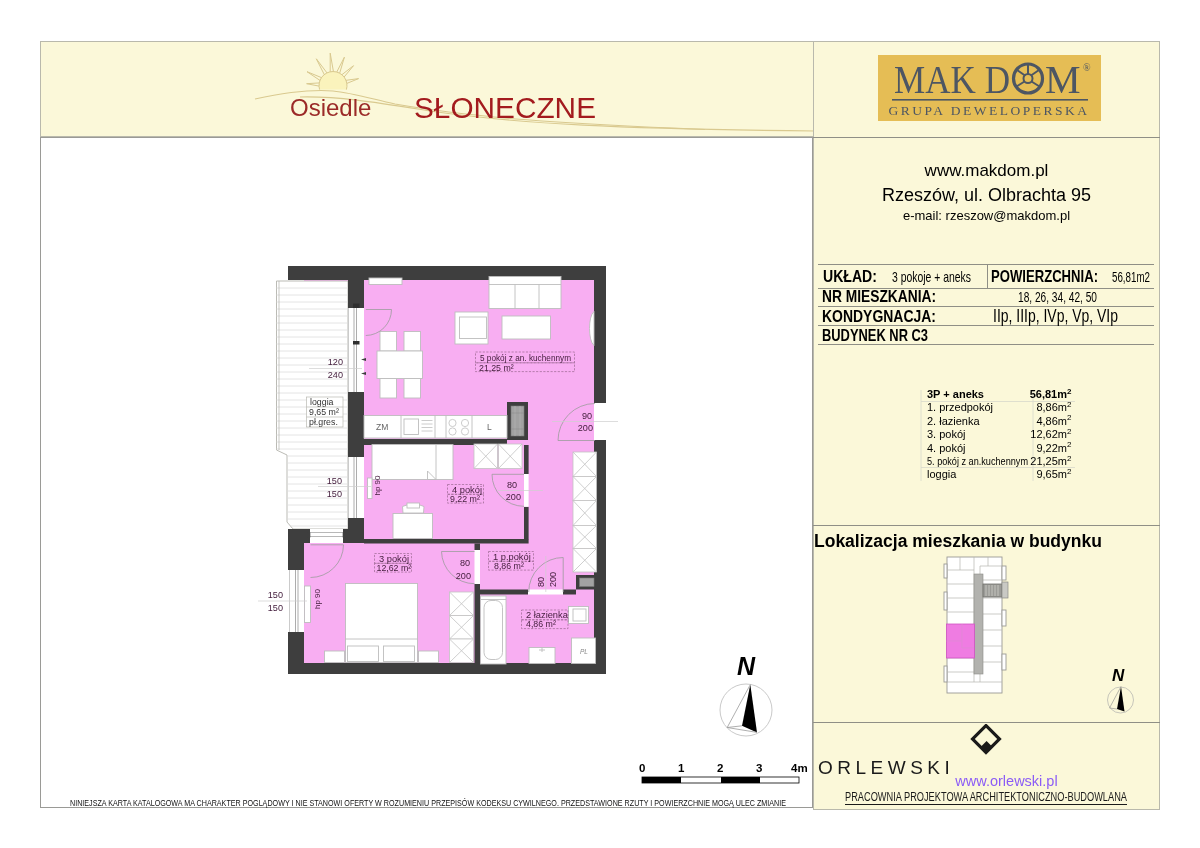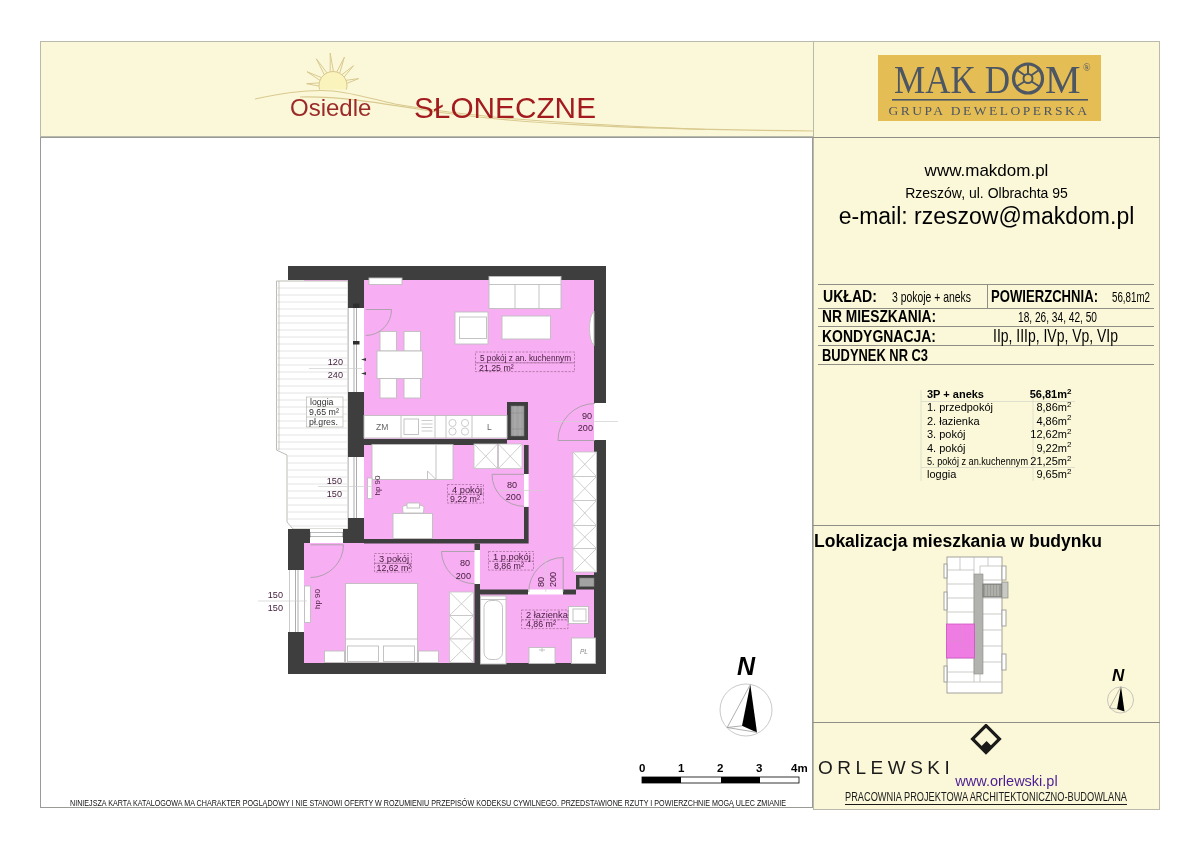--- a/index.html
+++ b/index.html
@@ -39,25 +39,25 @@
     <path d="M150 19 L150 9.5 M153.5 26.5 L161.5 31.5 M146.5 26.5 L138.5 31.5 M153 20.5 L161 15 M147 20.5 L139 15"></path>
   </g>
   <text x="167" y="38" font-family="Liberation Serif,serif" font-size="40" fill="#4d5663">M</text>
   <text x="205" y="16" font-family="Liberation Serif,serif" font-size="10" fill="#4d5663">®</text>
   <rect x="14" y="44" width="196" height="1.6" fill="#4d5663"></rect>
   <text x="111" y="60" text-anchor="middle" font-family="Liberation Serif,serif" font-size="13.5" letter-spacing="2.5" fill="#4d5663">GRUPA DEWELOPERSKA</text>
 </svg>
 
 <div class="abs" style="left:814px;top:161px;width:345px;text-align:center;color:#000;">
   <div style="font-size:17px;">www.makdom.pl</div>
-  <div style="font-size:14px;margin-top:4px;">Rzeszów, ul. Olbrachta 95</div>
-  <div style="font-size:23px;margin-top:2px;">e-mail: rzeszow@makdom.pl</div>
+  <div style="font-size:18px;margin-top:4px;">Rzeszów, ul. Olbrachta 95</div>
+  <div style="font-size:13px;margin-top:2px;">e-mail: rzeszow@makdom.pl</div>
 </div>
 
-<div class="abs" style="left:813px;top:284px;width:347px;">
+<div class="abs" style="left:813px;top:264px;width:347px;">
   <svg width="347" height="82" viewBox="0 0 347 82">
     <g stroke="#8f8f86" stroke-width="1">
       <line x1="5" y1="0.5" x2="341" y2="0.5"></line>
       <line x1="5" y1="24.5" x2="341" y2="24.5"></line>
       <line x1="5" y1="42.5" x2="341" y2="42.5"></line>
       <line x1="5" y1="61.5" x2="341" y2="61.5"></line>
       <line x1="5" y1="80.5" x2="341" y2="80.5"></line>
       <line x1="174.5" y1="0.5" x2="174.5" y2="24.5"></line>
     </g>
     <text x="10" y="18" font-size="16.5" font-weight="bold" textLength="54" lengthAdjust="spacingAndGlyphs">UKŁAD:</text>
@@ -144,21 +144,21 @@
 </svg>
 
 <div class="abs" style="left:813px;top:722px;width:347px;height:88px;border-top:1px solid #8f8f86;"></div>
 <svg class="abs" style="left:962px;top:724px;" width="50" height="32" viewBox="0 0 50 32">
   <g transform="translate(24,15) rotate(45)">
     <rect x="-9.5" y="-9.5" width="19" height="19" fill="none" stroke="#1a1a1a" stroke-width="3.2"></rect>
     <rect x="1.8" y="1" width="8.5" height="8.5" fill="#1a1a1a"></rect>
   </g>
 </svg>
 <div class="abs" style="left:818px;top:757px;width:345px;text-align:left;font-size:19px;letter-spacing:4.5px;color:#1a1a1a;">ORLEWSKI</div>
-<div class="abs" style="left:814px;top:773px;width:345px;text-align:center;font-size:14.5px;color:#4c1d95;padding-left:40px;">www.orlewski.pl</div>
+<div class="abs" style="left:814px;top:773px;width:345px;text-align:center;font-size:14.5px;color:#8b5cf6;padding-left:40px;">www.orlewski.pl</div>
 <svg class="abs" style="left:0;top:0;" width="1200" height="848" viewBox="0 0 1200 848">
     <text x="845" y="801" font-size="12.5" fill="#1a1a1a" textLength="282" lengthAdjust="spacingAndGlyphs">PRACOWNIA PROJEKTOWA ARCHITEKTONICZNO-BUDOWLANA</text>
     <line x1="845" y1="804.5" x2="1127" y2="804.5" stroke="#1a1a1a" stroke-width="1"></line>
   </svg>
 
 <div class="abs" style="left:40px;top:137px;width:773px;height:671px;background:#fff;border:1px solid #9a9a96;"></div>
 
 <svg class="abs" style="left:0;top:0;" width="1200" height="848" viewBox="0 0 1200 848">
     <text x="70" y="806" font-size="8.6" fill="#111" textLength="716" lengthAdjust="spacingAndGlyphs">NINIEJSZA KARTA KATALOGOWA MA CHARAKTER POGLĄDOWY I NIE STANOWI OFERTY W ROZUMIENIU PRZEPISÓW KODEKSU CYWILNEGO. PRZEDSTAWIONE RZUTY I POWIERZCHNIE MOGĄ ULEC ZMIANIE</text>
   </svg>

